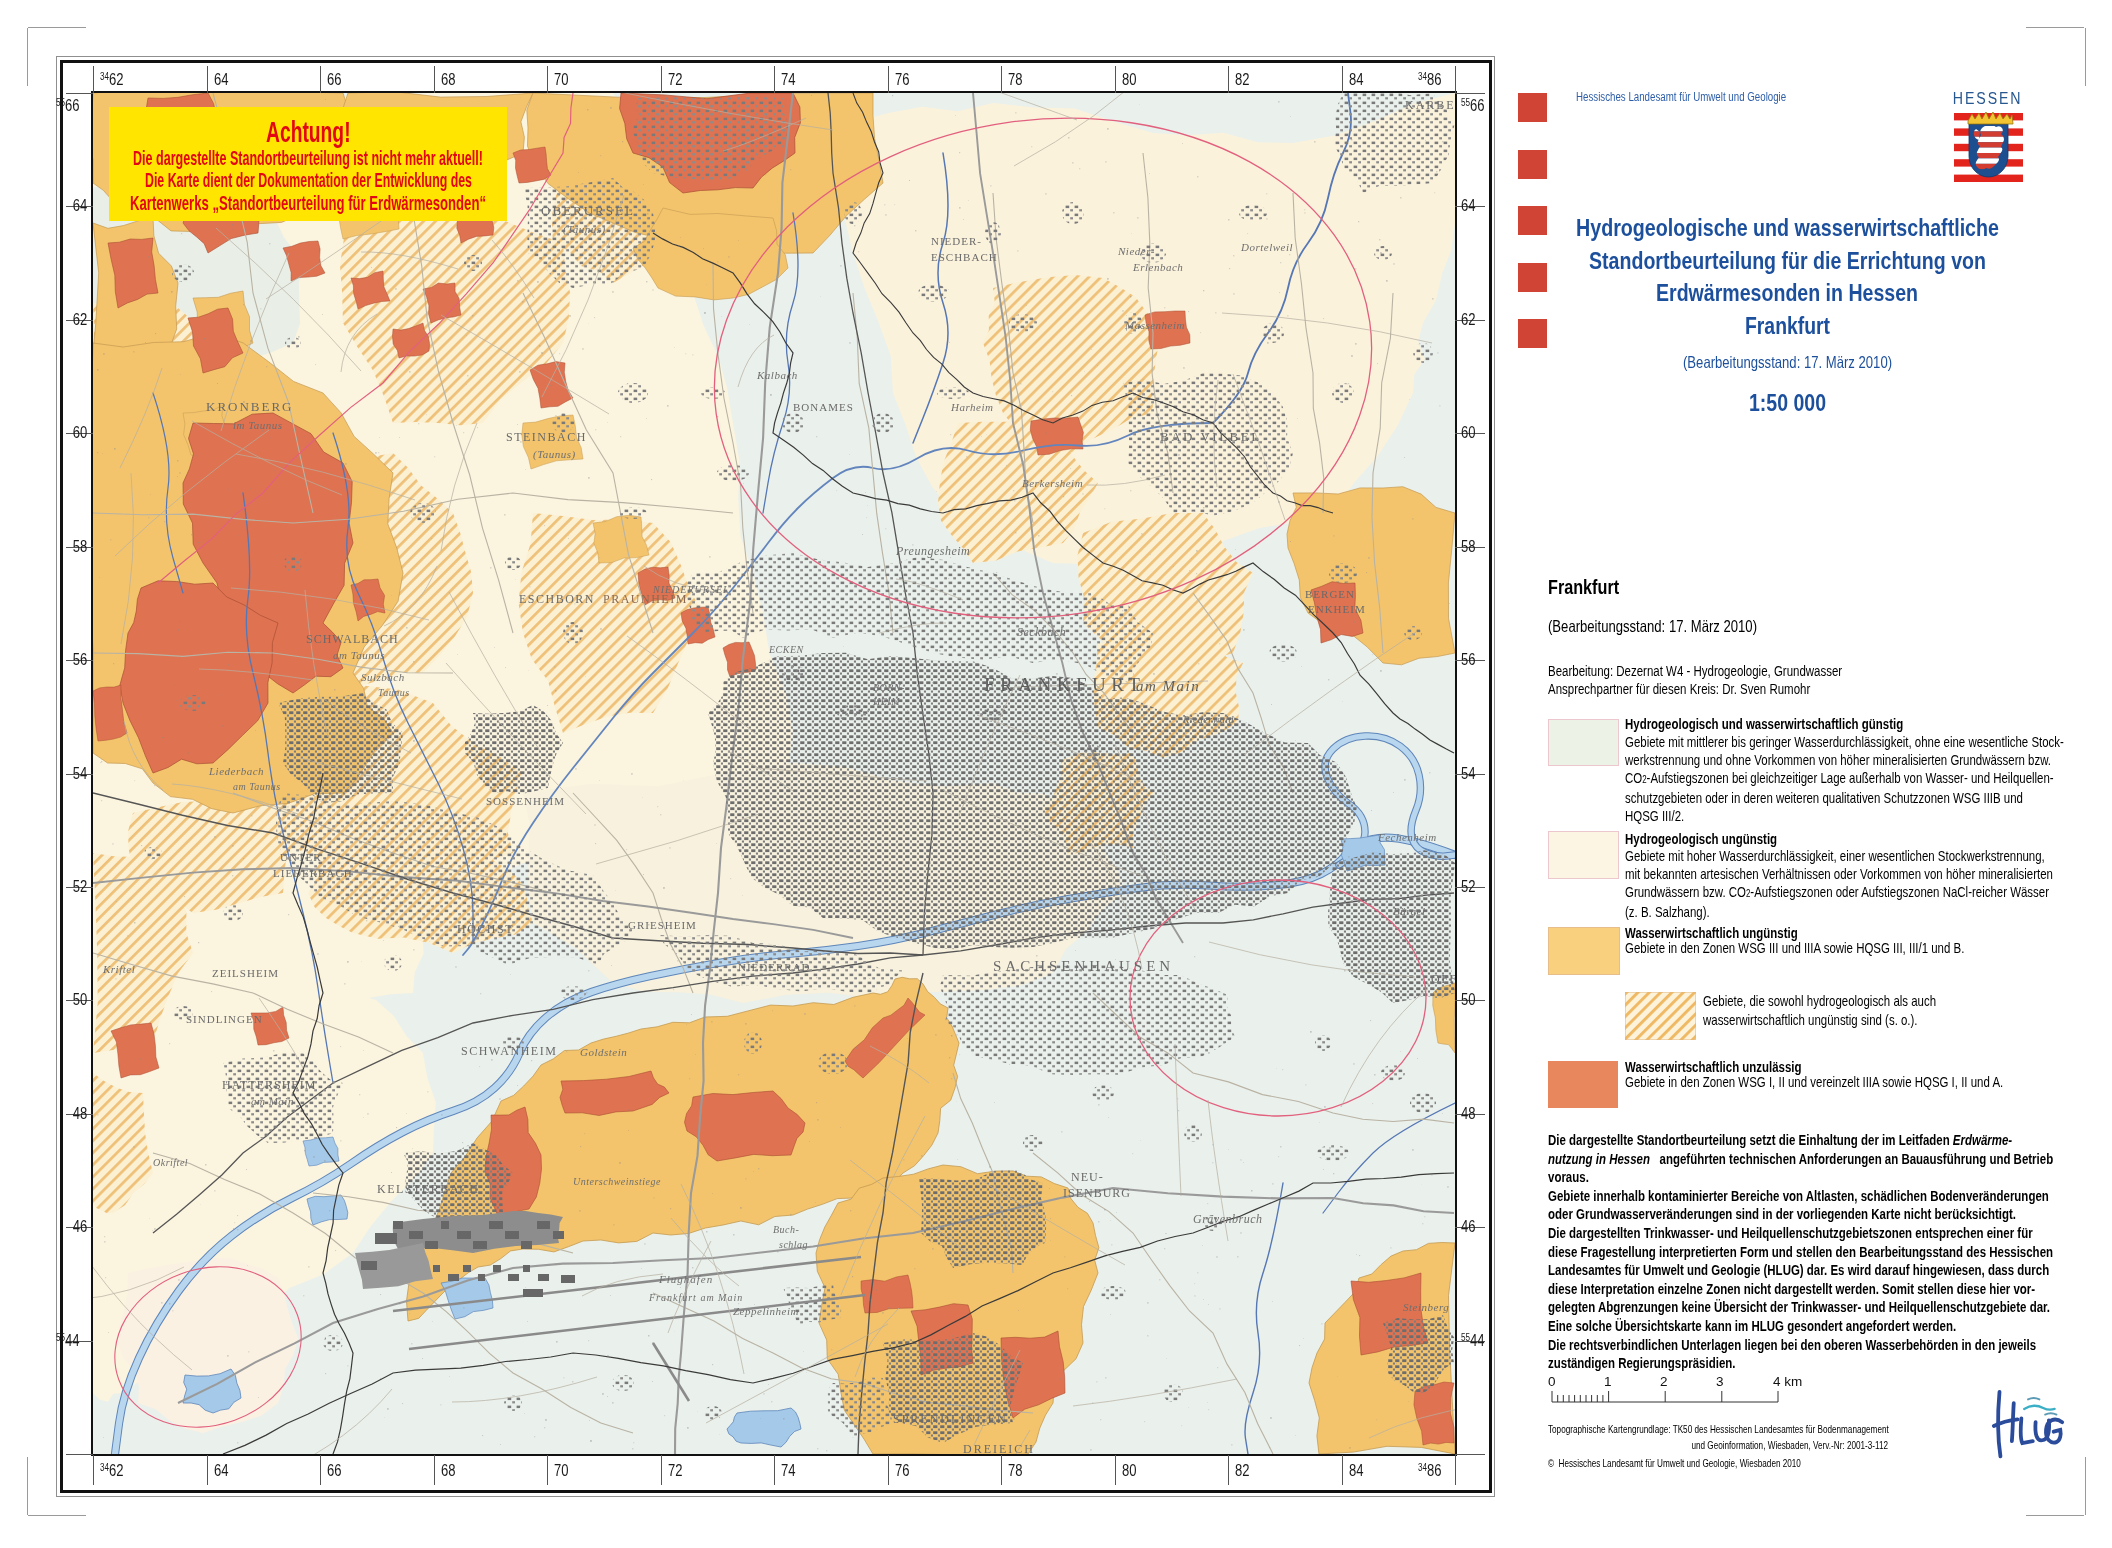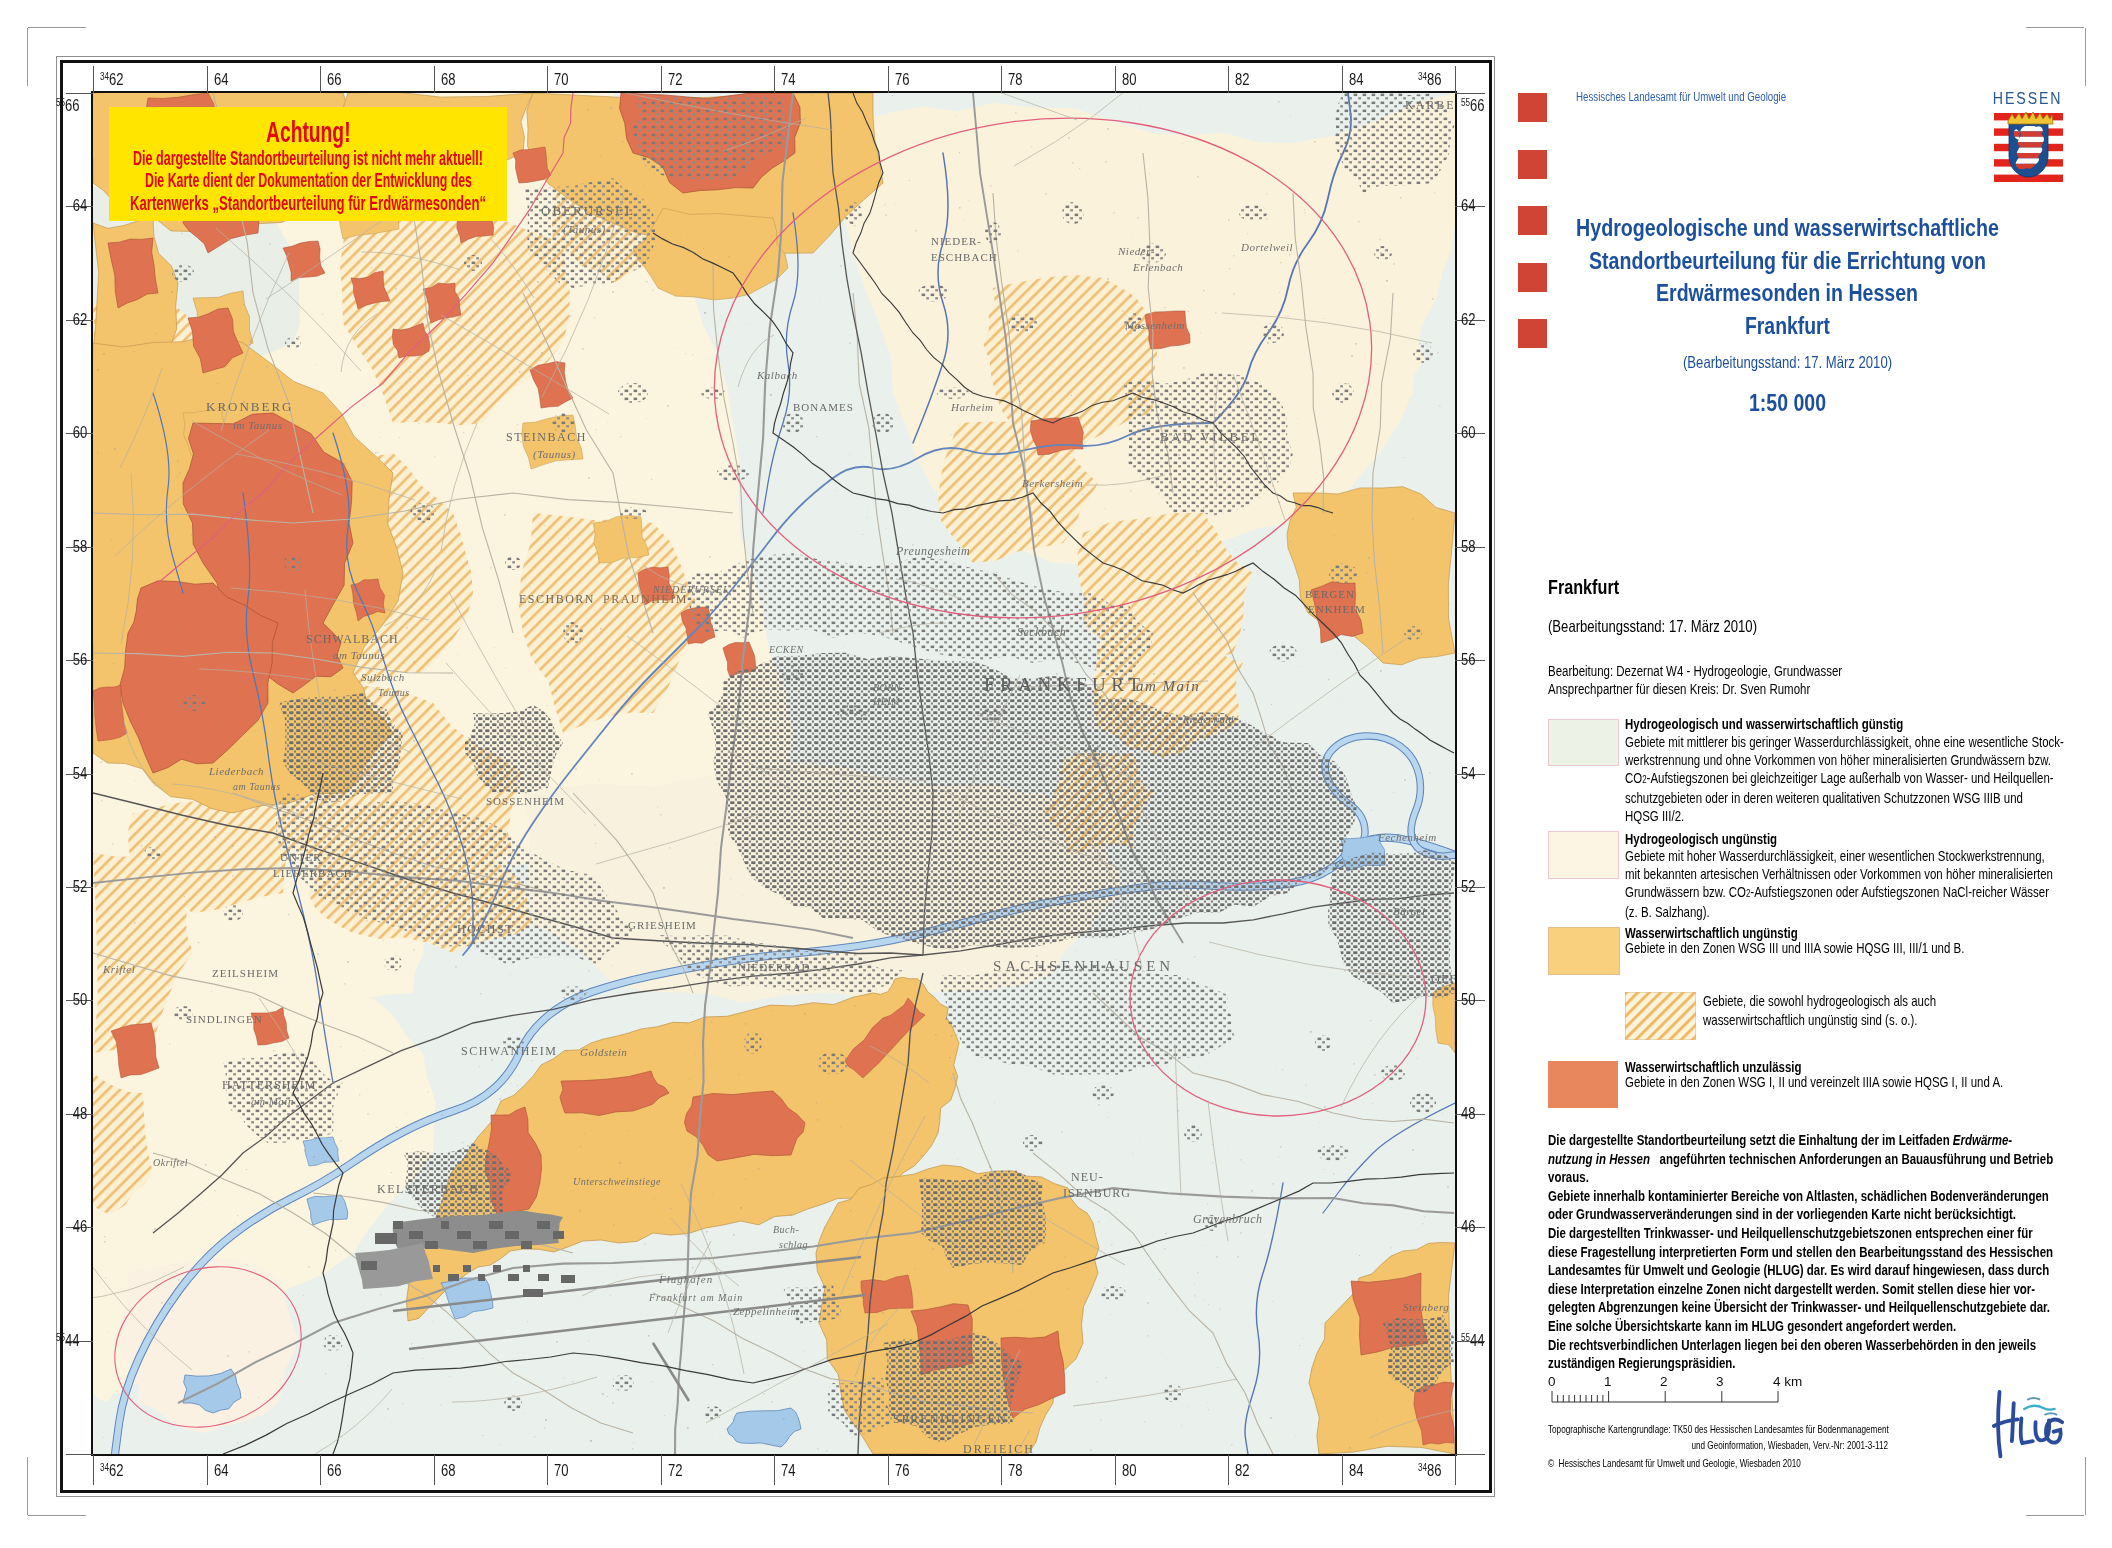--- a/index.html
+++ b/index.html
@@ -1594,21 +1594,21 @@
   </div>
 
 <div class="abs" style="left:1518px;top:93px;width:29px;height:29px;background:#cf4434"></div>
 <div class="abs" style="left:1518px;top:150px;width:29px;height:29px;background:#cf4434"></div>
 <div class="abs" style="left:1518px;top:206px;width:29px;height:29px;background:#cf4434"></div>
 <div class="abs" style="left:1518px;top:263px;width:29px;height:29px;background:#cf4434"></div>
 <div class="abs" style="left:1518px;top:319px;width:29px;height:29px;background:#cf4434"></div>
 
 <div class="abs nw" style="left:1576px;top:90px;font-size:12px;color:#2d5da8;transform:scaleX(0.81);">Hessisches Landesamt für Umwelt und Geologie</div>
 
-<div class="abs" style="left:1992px;top:88px;width:76px;height:98px;text-decoration:underline;">
+<div class="abs" style="left:1952px;top:88px;width:76px;height:98px;text-decoration:underline;">
 <svg width="76" height="98" viewBox="0 0 76 98" xmlns="http://www.w3.org/2000/svg">
   <text x="1" y="16" font-family="Liberation Sans, sans-serif" font-size="16.5" letter-spacing="2.2" fill="#27578f" transform="scale(0.86,1)">HESSEN</text>
   <g>
     <rect x="2" y="25" width="69" height="7.4" fill="#e2241d"></rect>
     <rect x="2" y="40.4" width="69" height="7.4" fill="#e2241d"></rect>
     <rect x="2" y="55.8" width="69" height="7.4" fill="#e2241d"></rect>
     <rect x="2" y="71.2" width="69" height="7.4" fill="#e2241d"></rect>
     <rect x="2" y="86.6" width="69" height="7.4" fill="#e2241d"></rect>
   </g>
   <g>

